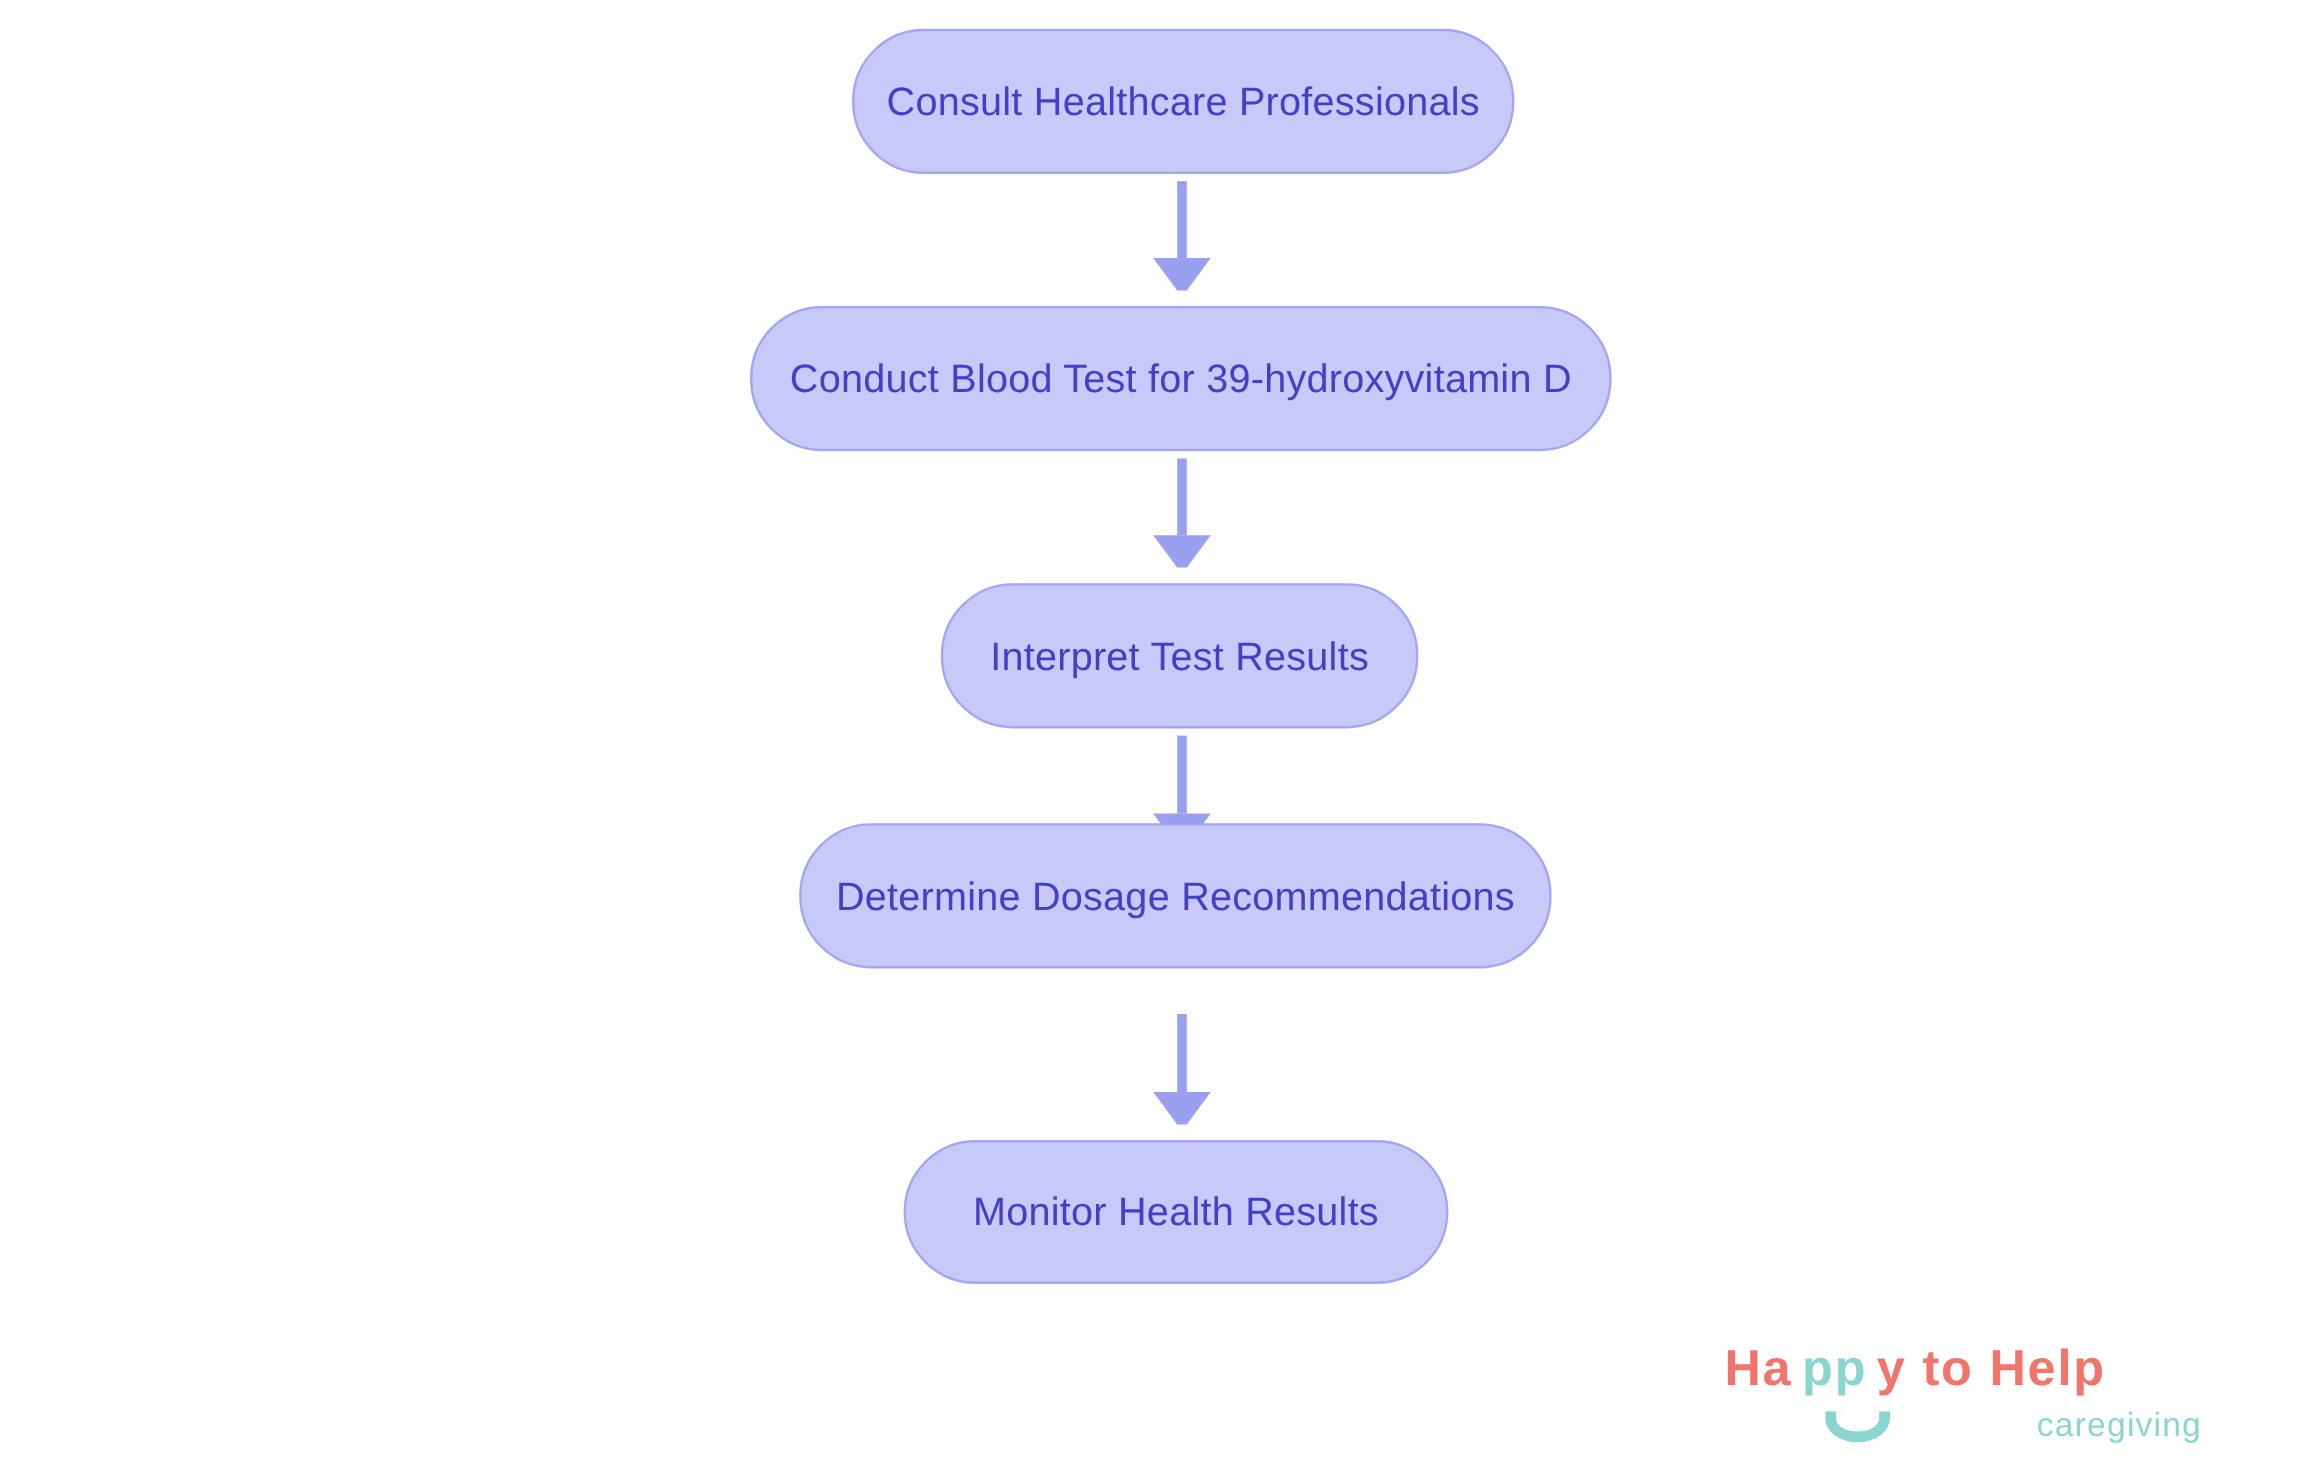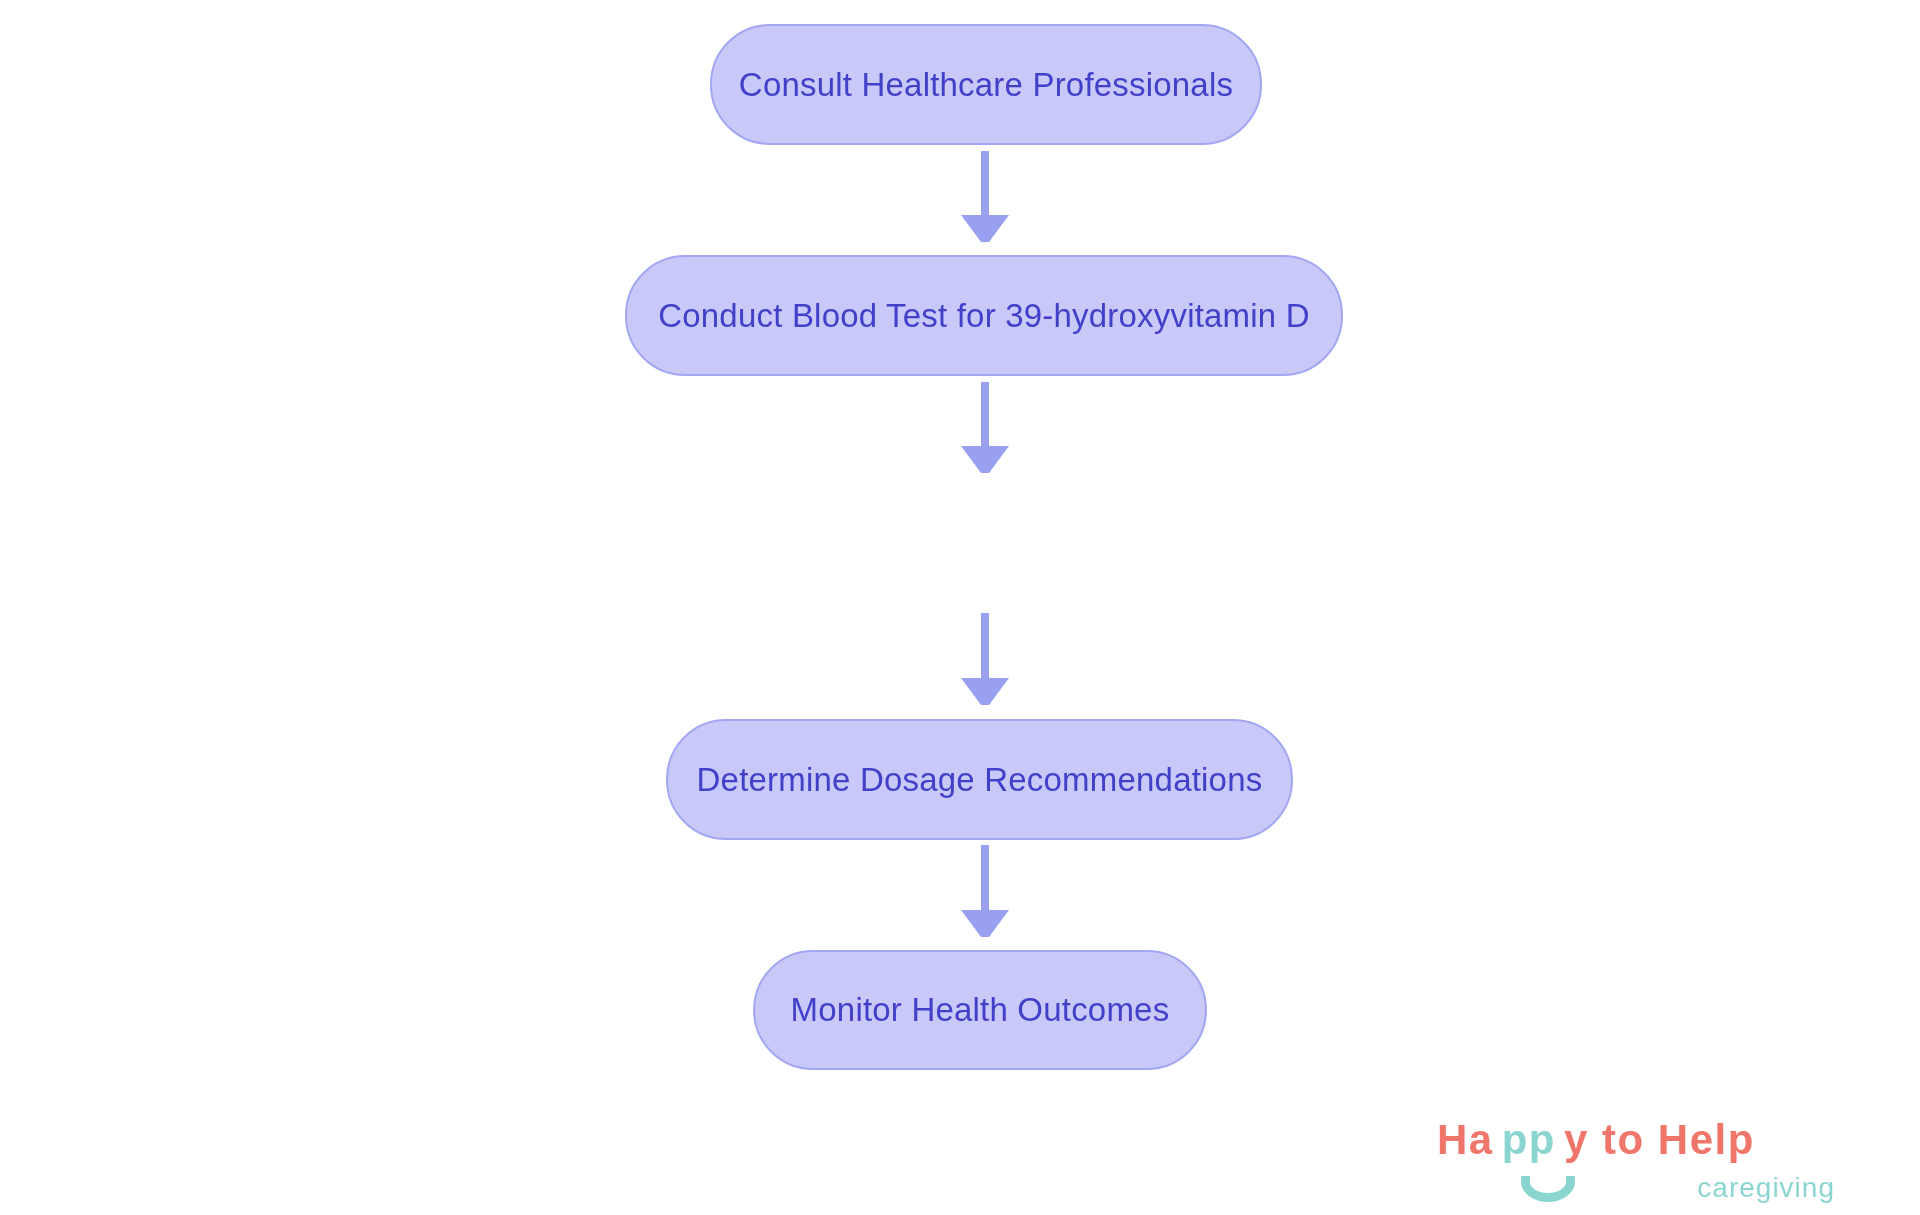--- a/index.html
+++ b/index.html
@@ -29,21 +29,21 @@
     align-items: center;
     justify-content: center;
     color: var(--node_text);
     font-size: 33px;
     letter-spacing: 0.2px;
     white-space: nowrap;
   }
   .n1 { left: 702px; top:  16px; width: 552px; height: 121px; }
   .n2 { left: 617px; top: 247px; width: 718px; height: 121px; }
   .n3 { left: 776px; top: 478px; width: 398px; height: 121px; }
-  .n4 { left: 658px; top: 711px; width: 627px; height: 121px; }
+  .n4 { left: 658px; top: 678px; width: 627px; height: 121px; }
   .n5 { left: 745px; top: 942px; width: 454px; height: 120px; }
 
   .arrow {
     position: absolute;
     left: 957px;
     width: 40px;
     display: flex;
     flex-direction: column;
     align-items: center;
   }
@@ -112,37 +112,40 @@
 
   <div class="node n2">
     <span>Conduct Blood Test for 39-hydroxyvitamin D</span>
   </div>
 
   <div class="arrow a2">
     <div class="shaft"></div>
     <div class="head"></div>
   </div>
 
+  <div class="node n3">
+    <span>Interpret Test Results</span>
+  </div>
 
   <div class="arrow a3">
     <div class="shaft"></div>
     <div class="head"></div>
   </div>
 
   <div class="node n4">
     <span>Determine Dosage Recommendations</span>
   </div>
 
   <div class="arrow a4">
     <div class="shaft"></div>
     <div class="head"></div>
   </div>
 
   <div class="node n5">
-    <span>Monitor Health Outcomes</span>
+    <span>Monitor Health Results</span>
   </div>
 
   <div class="logo">
     <div class="logo-line"><span>Ha</span><span class="teal-seg">pp</span><span>y to Help</span></div>
     <div class="smile"></div>
     <div class="tagline">caregiving</div>
   </div>
 
 </div>
 

